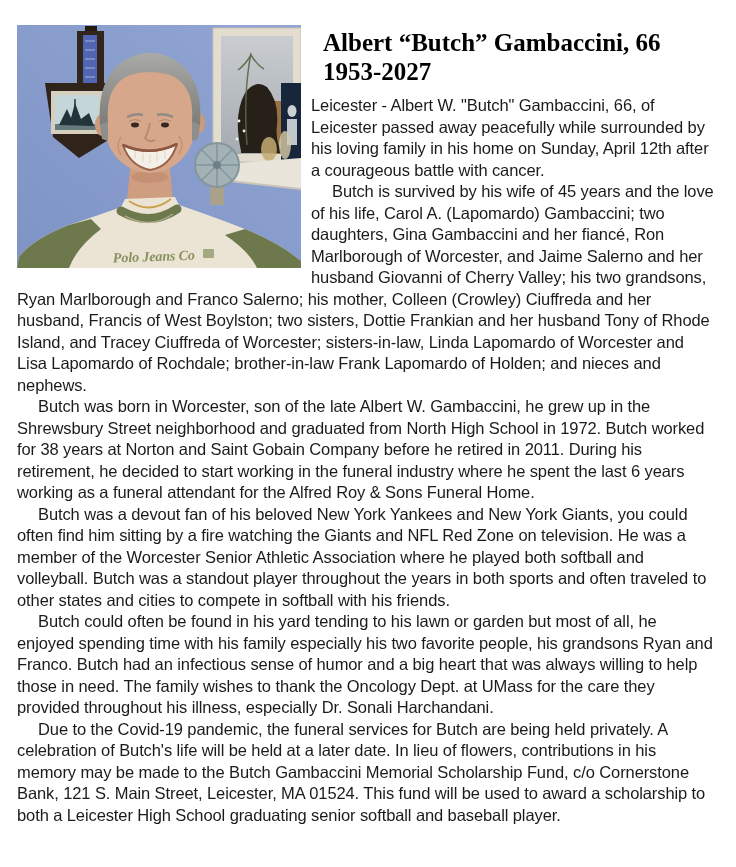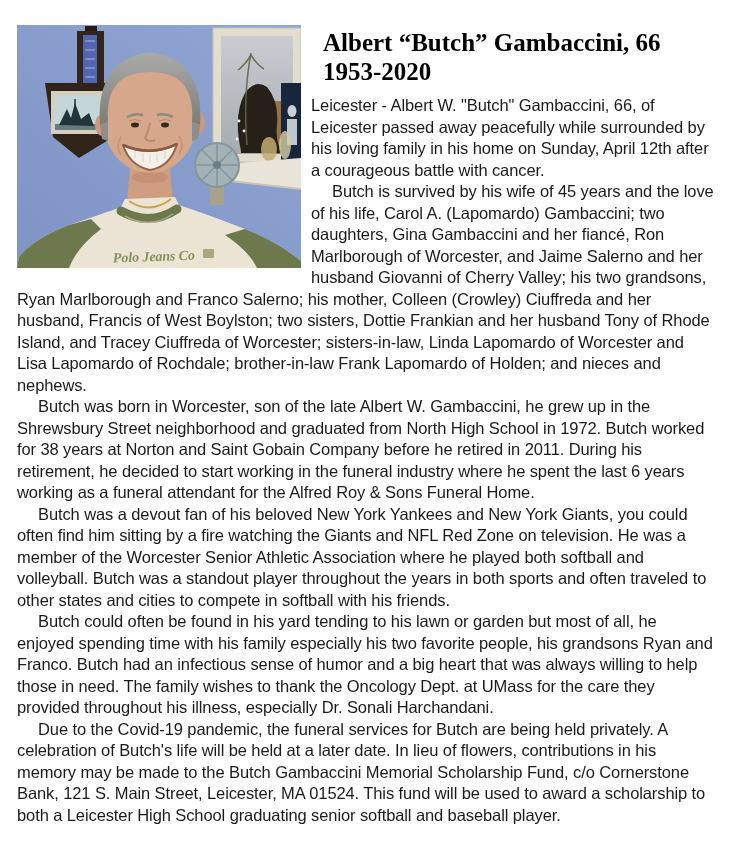--- a/index.html
+++ b/index.html
@@ -171,21 +171,21 @@
         </g>
 
         <text x="137" y="236" text-anchor="middle" transform="rotate(-2 137 236)" font-family="Liberation Serif, serif" font-style="italic" font-weight="bold" font-size="14" fill="#87905c">Polo Jeans Co</text>
         <rect x="186" y="224" width="11" height="9" rx="1" fill="#87905c" opacity="0.7"></rect>
       </g>
     </svg>
   </figure>
 
   <h1 class="obit-title">
     <div class="t-line">Albert “Butch” Gambaccini, 66</div>
-    <div class="t-line">1953-2020</div>
+    <div class="t-line">1953-2027</div>
   </h1>
 
   <p class="body-par first">Leicester - Albert W. "Butch" Gambaccini, 66, of Leicester passed away peacefully while surrounded by his loving family in his home on Sunday, April 12th after a courageous battle with cancer.</p>
   <p class="body-par">Butch is survived by his wife of 45 years and the love of his life, Carol A. (Lapomardo) Gambaccini; two daughters, Gina Gambaccini and her fiancé, Ron Marlborough of Worcester, and Jaime Salerno and her husband Giovanni of Cherry Valley; his two grandsons, Ryan Marlborough and Franco Salerno; his mother, Colleen (Crowley) Ciuffreda and her husband, Francis of West Boylston; two sisters, Dottie Frankian and her husband Tony of Rhode Island, and Tracey Ciuffreda of Worcester; sisters-in-law, Linda Lapomardo of Worcester and Lisa Lapomardo of Rochdale; brother-in-law Frank Lapomardo of Holden; and nieces and nephews.</p>
   <p class="body-par">Butch was born in Worcester, son of the late Albert W. Gambaccini, he grew up in the Shrewsbury Street neighborhood and graduated from North High School in 1972. Butch worked for 38 years at Norton and Saint Gobain Company before he retired in 2011. During his retirement, he decided to start working in the funeral industry where he spent the last 6 years working as a funeral attendant for the Alfred Roy &amp; Sons Funeral Home.</p>
   <p class="body-par">Butch was a devout fan of his beloved New York Yankees and New York Giants, you could often find him sitting by a fire watching the Giants and NFL Red Zone on television. He was a member of the Worcester Senior Athletic Association where he played both softball and volleyball. Butch was a standout player throughout the years in both sports and often traveled to other states and cities to compete in softball with his friends.</p>
   <p class="body-par">Butch could often be found in his yard tending to his lawn or garden but most of all, he enjoyed spending time with his family especially his two favorite people, his grandsons Ryan and Franco. Butch had an infectious sense of humor and a big heart that was always willing to help those in need. The family wishes to thank the Oncology Dept. at UMass for the care they provided throughout his illness, especially Dr. Sonali Harchandani.</p>
   <p class="body-par">Due to the Covid-19 pandemic, the funeral services for Butch are being held privately. A celebration of Butch's life will be held at a later date. In lieu of flowers, contributions in his memory may be made to the Butch Gambaccini Memorial Scholarship Fund, c/o Cornerstone Bank, 121 S. Main Street, Leicester, MA 01524. This fund will be used to award a scholarship to both a Leicester High School graduating senior softball and baseball player.</p>
 
 </div>

